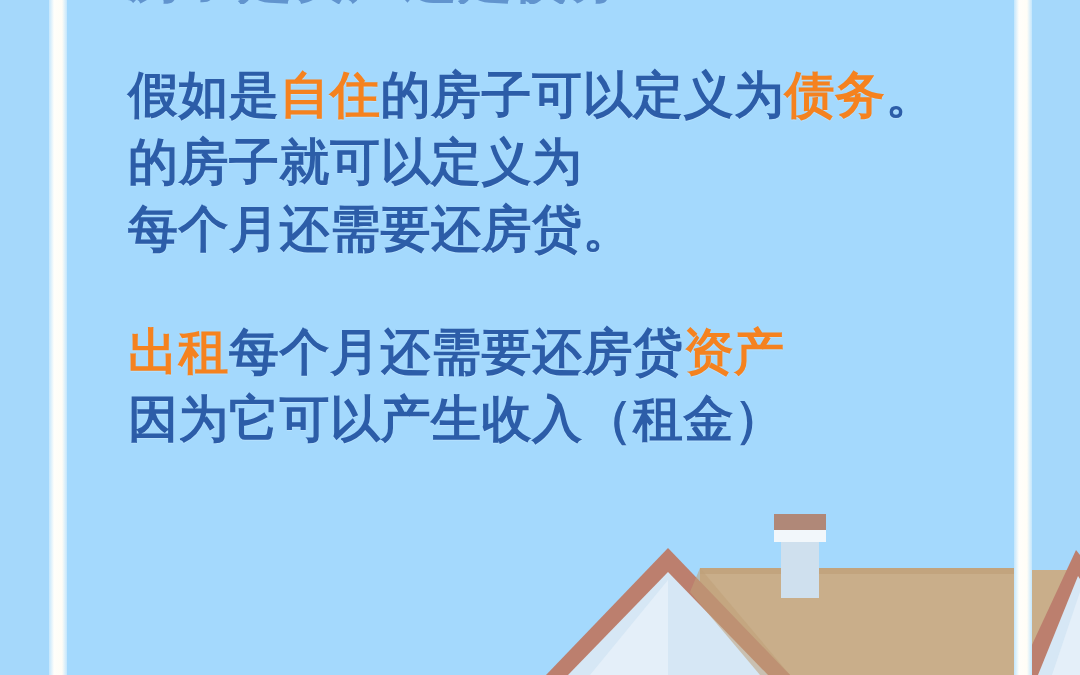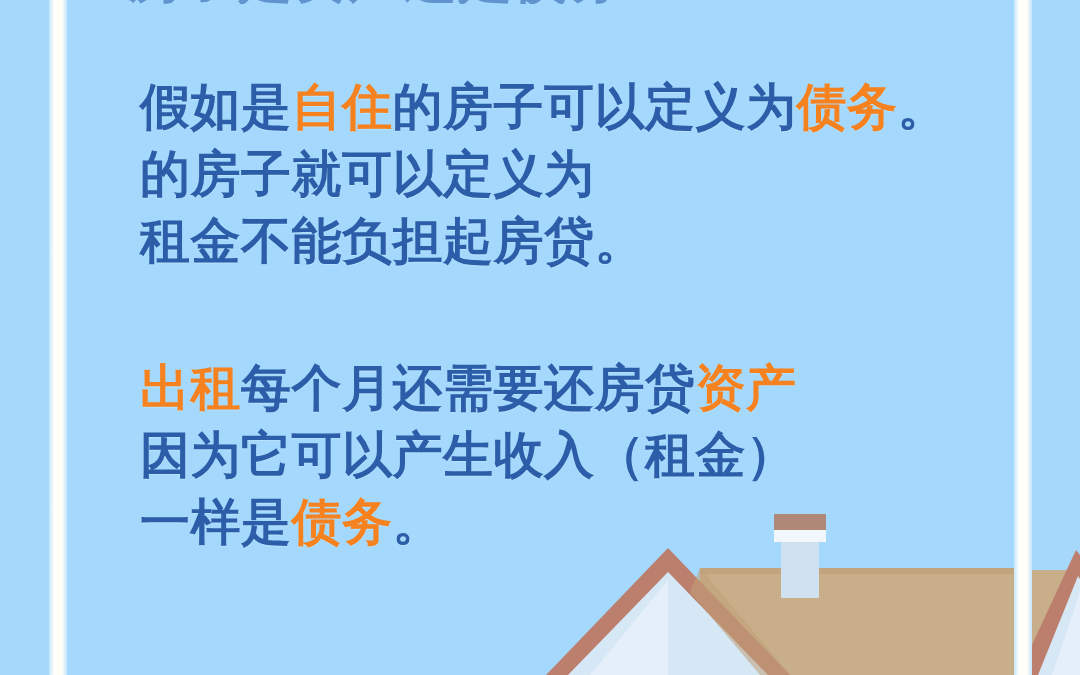--- a/index.html
+++ b/index.html
@@ -65,21 +65,21 @@
   }
 
   
   .copy {
     position: absolute;
     left: 128px;
     top: 62px;
     width: 880px;
     z-index: 6;
   }
-  .para { margin: 12px; }
+  .para { margin: 0; }
   .para-spacer { height: 56px; }
 
   .line {
     font-size: 50px;
     line-height: 67px;
     font-weight: bold;
     color: #2c5da8;
     white-space: nowrap;
     letter-spacing: 0.5px;
     text-shadow: 0 1px 0 rgba(255,255,255,0.20);
@@ -149,23 +149,22 @@
     </svg>
   </div>
 
   <div class="gutter gutter-left"></div>
   <div class="gutter gutter-right"></div>
 
   <div class="copy">
     <div class="para">
         <div class="line"><span>假如是</span><span class="hl">自住</span><span>的房子可以定义为</span><span class="hl">债务</span><span>。</span></div>
         <div class="line"><span>的房子就可以定义为</span></div>
-        <div class="line"><span>租金不能负担起房贷。</span></div>
+        <div class="line"><span>每个月还需要还房贷。</span></div>
       </div>
     <div class="para-spacer"></div>
     <div class="para">
         <div class="line"><span class="hl">出租</span><span>每个月还需要还房贷</span><span class="hl">资产</span></div>
         <div class="line"><span>因为它可以产生收入（租金）</span></div>
-        <div class="line"><span>一样是</span><span class="hl">债务</span><span>。</span></div>
       </div>
   </div>
 
 </div>
 
 </body></html>

